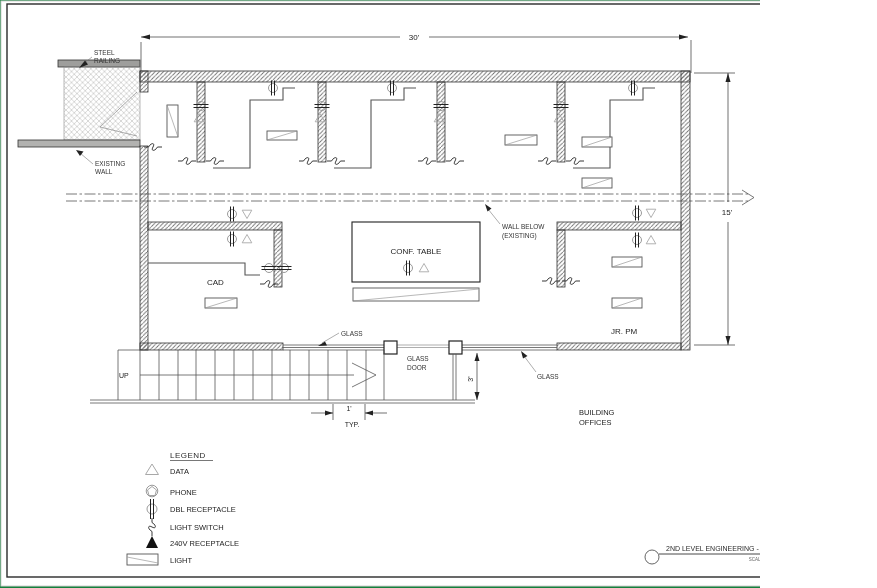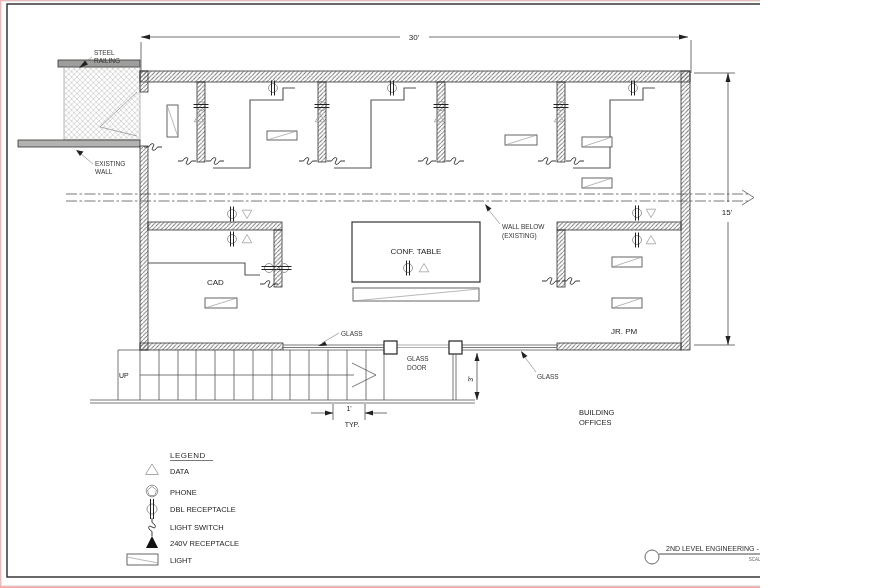--- a/index.html
+++ b/index.html
@@ -1,16 +1,16 @@
 <!DOCTYPE html>
 <html><head>
 <meta charset="utf-8">
 <style>
   html,body{margin:0;padding:0;background:#fff;}
-  .page{position:relative;width:760px;height:588px;background:#fca5a5;overflow:hidden;}
+  .page{position:relative;width:760px;height:588px;background:#15803d;overflow:hidden;}
   svg text{font-family:"Liberation Sans","DejaVu Sans",sans-serif;fill:#2b2b2b;}
   .wall{fill:url(#hatchP);stroke:#333;stroke-width:0.8;}
   .xwall{fill:url(#xhatchP);stroke:#8a8a8a;stroke-width:0.6;}
   .ln{stroke:#333;stroke-width:0.9;fill:none;}
   .lnmed{stroke:#555;stroke-width:0.8;fill:none;}
   .lnthin{stroke:#777;stroke-width:0.6;fill:none;}
   .desk{stroke:#555;stroke-width:1.1;fill:none;}
   .lightr{stroke:#555;stroke-width:0.9;fill:#fff;}
   .lightd{stroke:#9a9a9a;stroke-width:0.7;fill:none;}
   .dimln{stroke:#333;stroke-width:0.7;fill:none;}

